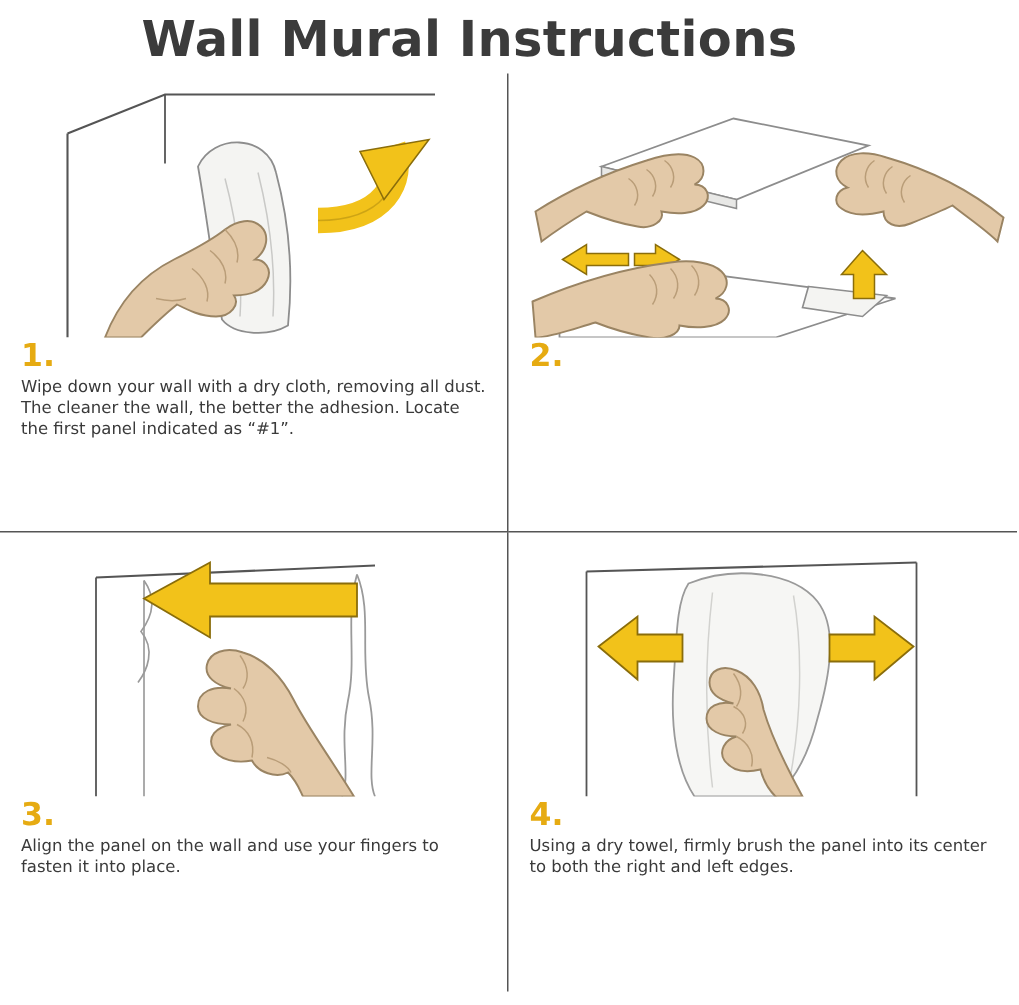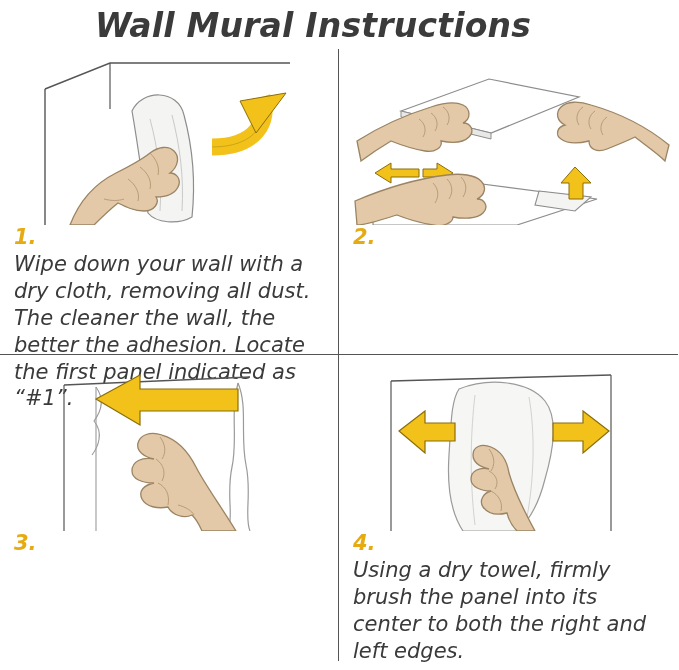--- a/index.html
+++ b/index.html
@@ -12,21 +12,20 @@
     height: 670px;
     font-family: "Liberation Sans", sans-serif;
     color: #333333;
     overflow: hidden;
   }
   .page {
     position: relative;
     width: 626px;
     height: 670px;
     box-sizing: border-box;
-    font-style: italic;
   }
   .title {
     text-align: center;
     font-size: 33px;
     font-weight: bold;
     color: #3b3b3b;
     letter-spacing: 0.2px;
     padding-top: 6px;
     padding-bottom: 4px;
     font-family: "DejaVu Sans", sans-serif;
@@ -56,21 +55,21 @@
   .cell-3 .art, .cell-4 .art { height: 176px; }
 
   .stepnum {
     font-size: 21px;
     font-weight: bold;
     color: #e6ab12;
     margin: 0 0 2px 14px;
     font-family: "DejaVu Sans", sans-serif;
   }
   .steptext {
-    font-size: 21px;
+    font-size: 11px;
     line-height: 1.28;
     color: #3a3a3a;
     margin: 0 14px 0 14px;
     font-family: "DejaVu Sans", sans-serif;
   }
   svg { display: block; }
 </style>
 </head>
 <body>
 
@@ -175,20 +174,21 @@
                    C142 102 132 106 132 116 C132 124 142 128 154 128
                    C144 130 138 136 142 144 C146 152 158 154 168 152
                    C172 160 184 164 192 160 C198 166 200 172 202 176 Z" fill="#e3c9a8" stroke="#9a8463" stroke-width="1.3"></path>
           <path d="M160 82 C166 90 166 98 162 104" fill="none" stroke="#b99d78" stroke-width="1"></path>
           <path d="M156 104 C164 110 166 118 162 126" fill="none" stroke="#b99d78" stroke-width="1"></path>
           <path d="M158 128 C166 132 170 140 168 150" fill="none" stroke="#b99d78" stroke-width="1"></path>
           <path d="M178 150 C186 152 192 156 194 160" fill="none" stroke="#b99d78" stroke-width="1"></path>
         </svg>
       </div>
       <div class="stepnum">3.</div>
+      <div class="steptext">Align the panel on the wall and use your fingers to fasten it into place.</div>
     </div>
 
     <div class="cell cell-4">
       <div class="art">
         <svg width="339" height="176" viewBox="0 0 339 176">
 
           <path d="M52 26 L272 20" fill="none" stroke="#555" stroke-width="1.4"></path>
           <path d="M52 26 L52 176" fill="none" stroke="#555" stroke-width="1.2"></path>
           <path d="M272 20 L272 176" fill="none" stroke="#555" stroke-width="1.2"></path>
 

